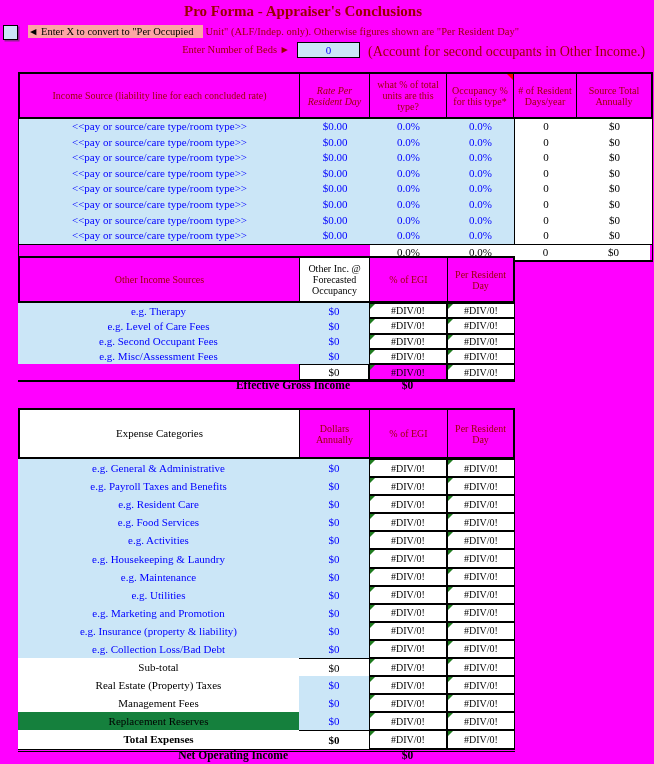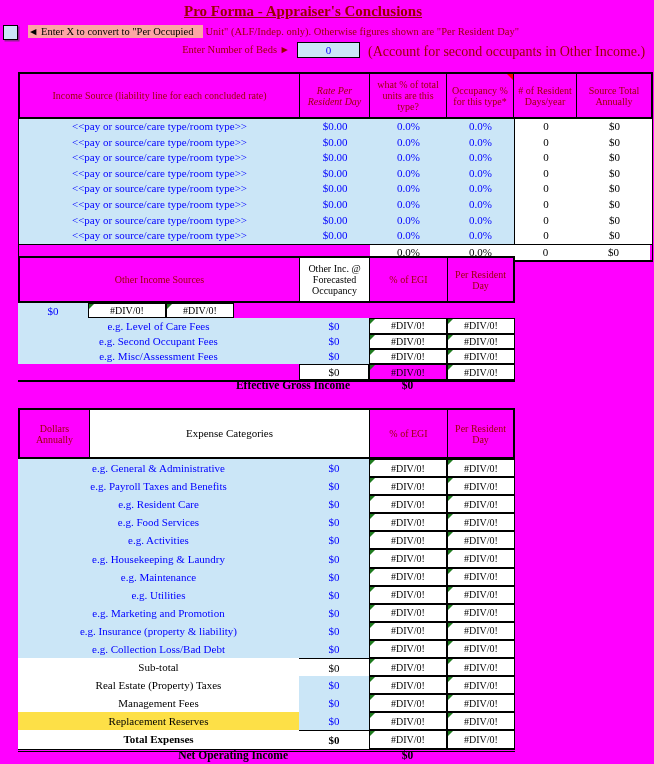--- a/index.html
+++ b/index.html
@@ -13,21 +13,21 @@
   .c{box-sizing:border-box;overflow:hidden;flex:0 0 auto;display:flex;align-items:center;justify-content:center;text-align:center;}
   .lblue{background:#CBE6F7;}
   .white{background:#FFFFFF;}
   .mag{background:#FF00FF;}
   .vblue{color:#0000FF;}
   .dred{color:#990000;}
   .bold{font-weight:bold;}
   .right{justify-content:flex-end;text-align:center;margin-top:25px;}
 
   
-  #page-title{top:3px;left:0;width:606px;text-align:center;font-weight:bold;font-size:15px;color:#990000;text-decoration:underline;}
+  #page-title{top:3px;left:0;width:606px;text-align:center;font-weight:bold;font-size:15px;color:#990000;}
 
   
   #convert-checkbox{left:3px;top:25px;width:13px;height:13px;background:#CBE6F7;border:1px solid #000;box-shadow:1.5px 1.5px 0 rgba(60,60,60,.55);}
   #convert-line{left:28px;top:25px;height:14px;line-height:14px;white-space:nowrap;font-size:10.5px;}
   #convert-line .wpart{background:#fca5a5;color:#000;padding:1px 10px 1px 0;}
   #convert-line .rpart{color:#990000;padding-left:2px;}
   #beds-label{left:0;top:44px;width:290px;text-align:right;color:#990000;font-size:10.5px;}
   #beds-input{position:absolute;left:297px;top:42px;width:61px;height:14px;background:#CBE6F7;border:1px solid #000;text-align:center;color:#0000FF;font-size:11px;font-family:inherit;padding:0;}
   #beds-note{left:368px;top:44px;color:#990000;font-size:14px;}
 
@@ -190,20 +190,21 @@
 <div class="abs" id="other-income-table">
   <div class="shead">
     <div class="c sh0 mag dred">Other Income Sources</div>
     <div class="c sh1 white">Other Inc. @ Forecasted Occupancy</div>
     <div class="c sh2 mag dred">% of EGI</div>
     <div class="c sh3 mag dred">Per Resident Day</div>
   </div>
   <div>
 
       <div class="srow">
+        <div class="c s0 lblue vblue">e.g. Therapy</div>
         <div class="c s1 lblue vblue">$0</div>
         <div class="c s2 divc">
           <span class="tri"></span>
           <span>#DIV/0!</span>
         </div>
         <div class="c s3 divc">
           <span class="tri"></span>
           <span>#DIV/0!</span>
         </div>
       </div>
@@ -260,22 +261,22 @@
         <span>#DIV/0!</span>
       </div>
   </div>
 </div>
 
 <div class="abs" id="egi-label">Effective Gross Income</div>
 <div class="abs" id="egi-value">$0</div>
 
 <div class="abs" id="expenses-table">
   <div class="shead">
+    <div class="c sh0 white" style="font-size:11px;">Expense Categories</div>
     <div class="c sh1 mag dred">Dollars Annually</div>
-    <div class="c sh0 white" style="font-size:11px;">Expense Categories</div>
     <div class="c sh2 mag dred">% of EGI</div>
     <div class="c sh3 mag dred">Per Resident Day</div>
   </div>
   <div>
 
       <div class="srow">
         <div class="c s0 lblue vblue">e.g. General &amp; Administrative</div>
         <div class="c s1 lblue vblue">$0</div>
         <div class="c s2 divc">
           <span class="tri"></span>
@@ -452,21 +453,21 @@
           <span class="tri"></span>
           <span>#DIV/0!</span>
         </div>
         <div class="c s3 divc">
           <span class="tri"></span>
           <span>#DIV/0!</span>
         </div>
       </div>
 
       <div class="srow wlab">
-        <div class="c s0" style="background:#fde047;">Replacement Reserves</div>
+        <div class="c s0" style="background:#15803d;">Replacement Reserves</div>
         <div class="c s1 lblue vblue">$0</div>
         <div class="c s2 divc">
           <span class="tri"></span>
           <span>#DIV/0!</span>
         </div>
         <div class="c s3 divc">
           <span class="tri"></span>
           <span>#DIV/0!</span>
         </div>
       </div>

